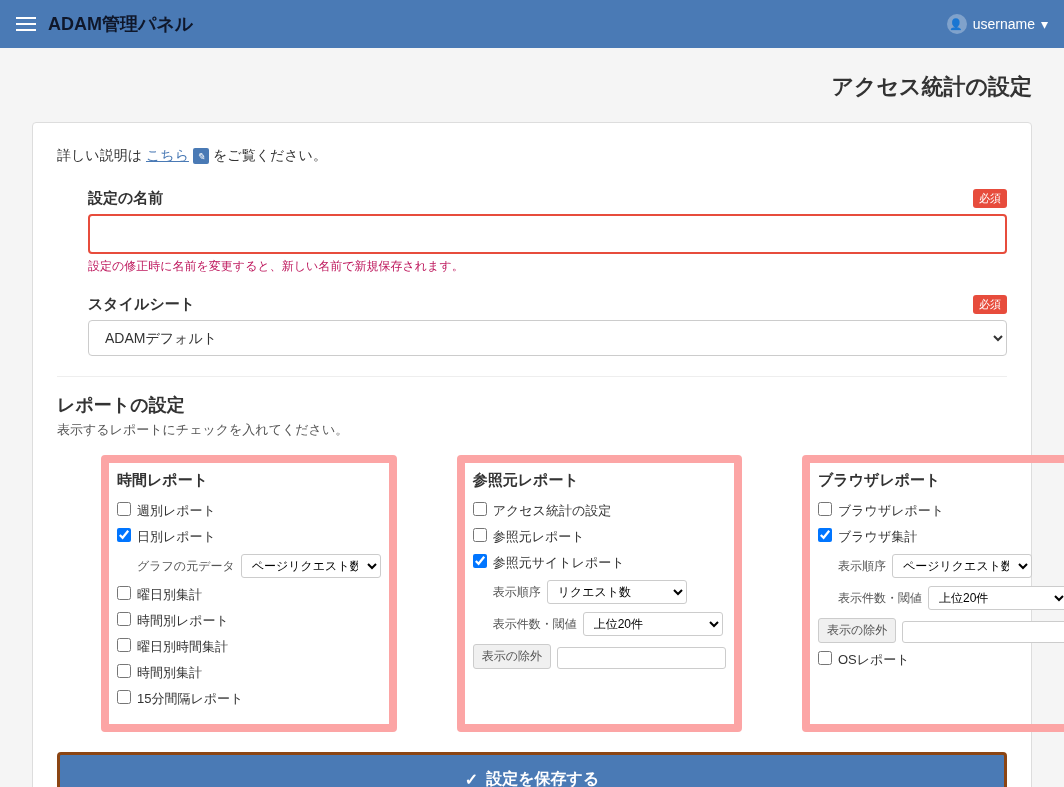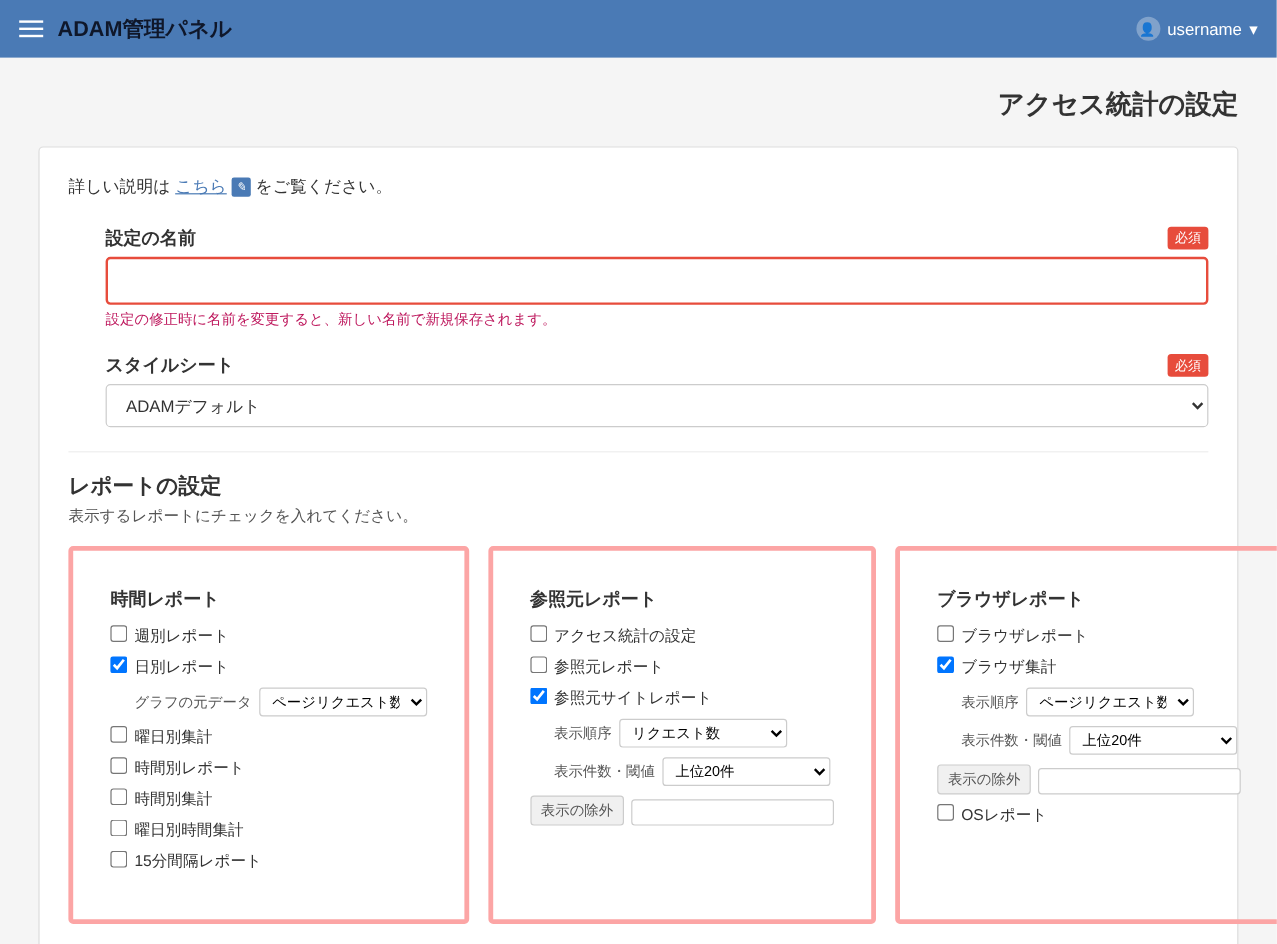--- a/index.html
+++ b/index.html
@@ -63,23 +63,24 @@
     }
 
     
     .section-title { font-size: 18px; font-weight: bold; margin-bottom: 4px; margin-top: 12px; }
     .section-desc { font-size: 13px; color: #555; margin-bottom: 16px; }
 
     
     .report-panels { display: flex; gap: 16px; }
     .report-panel {
       flex: 1;
-      border: 4px solid #fca5a5;
-      border-radius: 4px;
-      padding: 31px;
+      border: 8px solid #fca5a5;
+      border-radius: 4px;
+      padding: 8px;
+      margin-left: 44px;
     }
     .panel-title { font-size: 15px; font-weight: bold; margin-bottom: 12px; color: #333; }
 
     .checkbox-item { display: flex; gap: 6px; margin-bottom: 8px; font-size: 13px; cursor: pointer; }
     .checkbox-item input[type=checkbox] { width: 14px; height: 14px; cursor: pointer; }
 
     .sub-field { display: flex; align-items: center; gap: 6px; margin: 8px 0 8px 20px; }
     .sub-field-label { font-size: 12px; color: #555; white-space: nowrap; }
     .sub-select { border: 1px solid #ccc; border-radius: 3px; padding: 3px 6px; font-size: 12px; background: white; }
     .sub-select-wide { width: 140px; }
@@ -184,25 +185,25 @@
         <label class="checkbox-item">
           <input type="checkbox" style="">
           <span>曜日別集計</span>
         </label>
         <label class="checkbox-item">
           <input type="checkbox" style="">
           <span>時間別レポート</span>
         </label>
         <label class="checkbox-item">
           <input type="checkbox" style="">
+          <span>曜日別時間集計</span>
+        </label>
+        <label class="checkbox-item">
+          <input type="checkbox" style="">
           <span>時間別集計</span>
-        </label>
-        <label class="checkbox-item">
-          <input type="checkbox" style="">
-          <span>曜日別時間集計</span>
         </label>
         <label class="checkbox-item">
           <input type="checkbox" style="">
           <span>15分間隔レポート</span>
         </label>
       </div>
 
       <div class="report-panel">
         <div class="panel-title">参照元レポート</div>
         <label class="checkbox-item">

